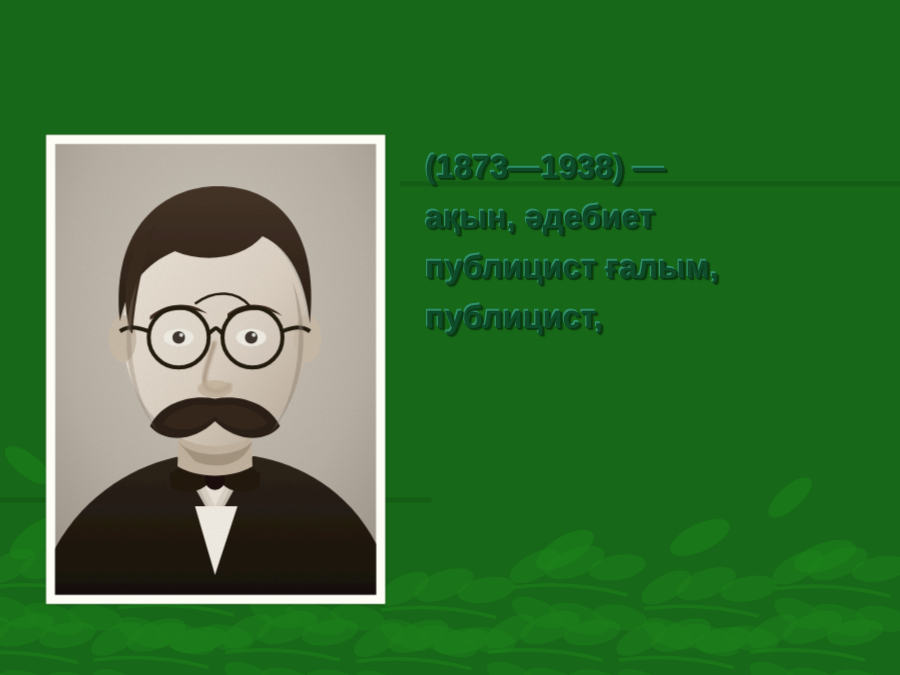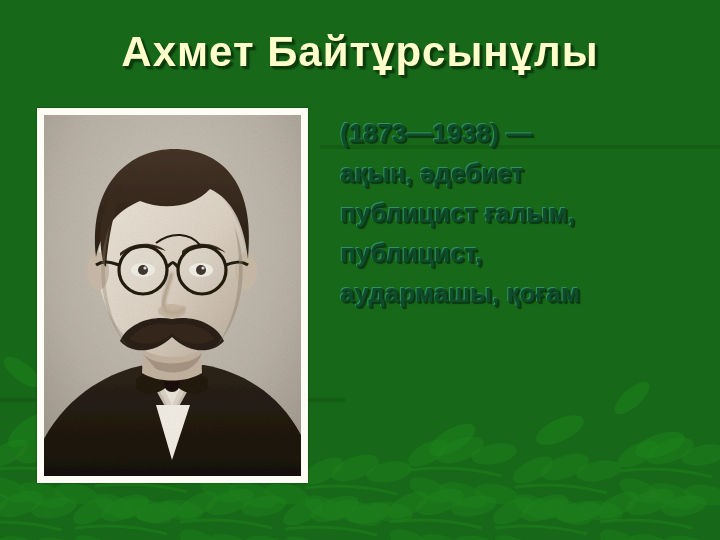--- a/index.html
+++ b/index.html
@@ -139,21 +139,20 @@
       <ellipse cx="560" cy="430" rx="26" ry="11" transform="rotate(-25 560 430)" fill="#1f8a1c"></ellipse>
       <ellipse cx="660" cy="445" rx="26" ry="11" transform="rotate(-18 660 445)" fill="#1f8a1c"></ellipse>
       <ellipse cx="632" cy="398" rx="22" ry="9" transform="rotate(-42 632 398)" fill="#1f8a1c"></ellipse>
       <ellipse cx="22" cy="372" rx="22" ry="9" transform="rotate(38 22 372)" fill="#1f8a1c"></ellipse>
     </g>
   </svg>
 
   <div class="band" id="band-a"></div>
   <div class="band" id="band-b"></div>
 
-  <div id="title">Ахмет Байтұрсынұлы</div>
 
   <div id="portrait-frame">
     <svg id="portrait-photo" viewBox="0 0 257 361" preserveAspectRatio="none" aria-hidden="true">
       <defs>
         <radialGradient id="bgStudio" cx="50%" cy="35%" r="80%">
           <stop offset="0%" stop-color="#cfc8bd"></stop>
           <stop offset="60%" stop-color="#b9b1a5"></stop>
           <stop offset="100%" stop-color="#9c9488"></stop>
         </radialGradient>
         <linearGradient id="skinG" x1="0" y1="0" x2="1" y2="1">
@@ -243,16 +242,15 @@
         <path d="M66,110 C 50,150 56,200 84,232 C 60,200 56,150 66,110 Z" fill="#8e8071" opacity="0.35"></path>
       </g>
     </svg>
   </div>
 
   <div id="desc">
     <span class="line">(1873—1938) —</span>
     <span class="line">ақын, әдебиет</span>
     <span class="line">публицист ғалым,</span>
     <span class="line">публицист,</span>
-    <span class="line">аудармашы, қоғам</span>
   </div>
 
 </div>
 
 </body></html>

